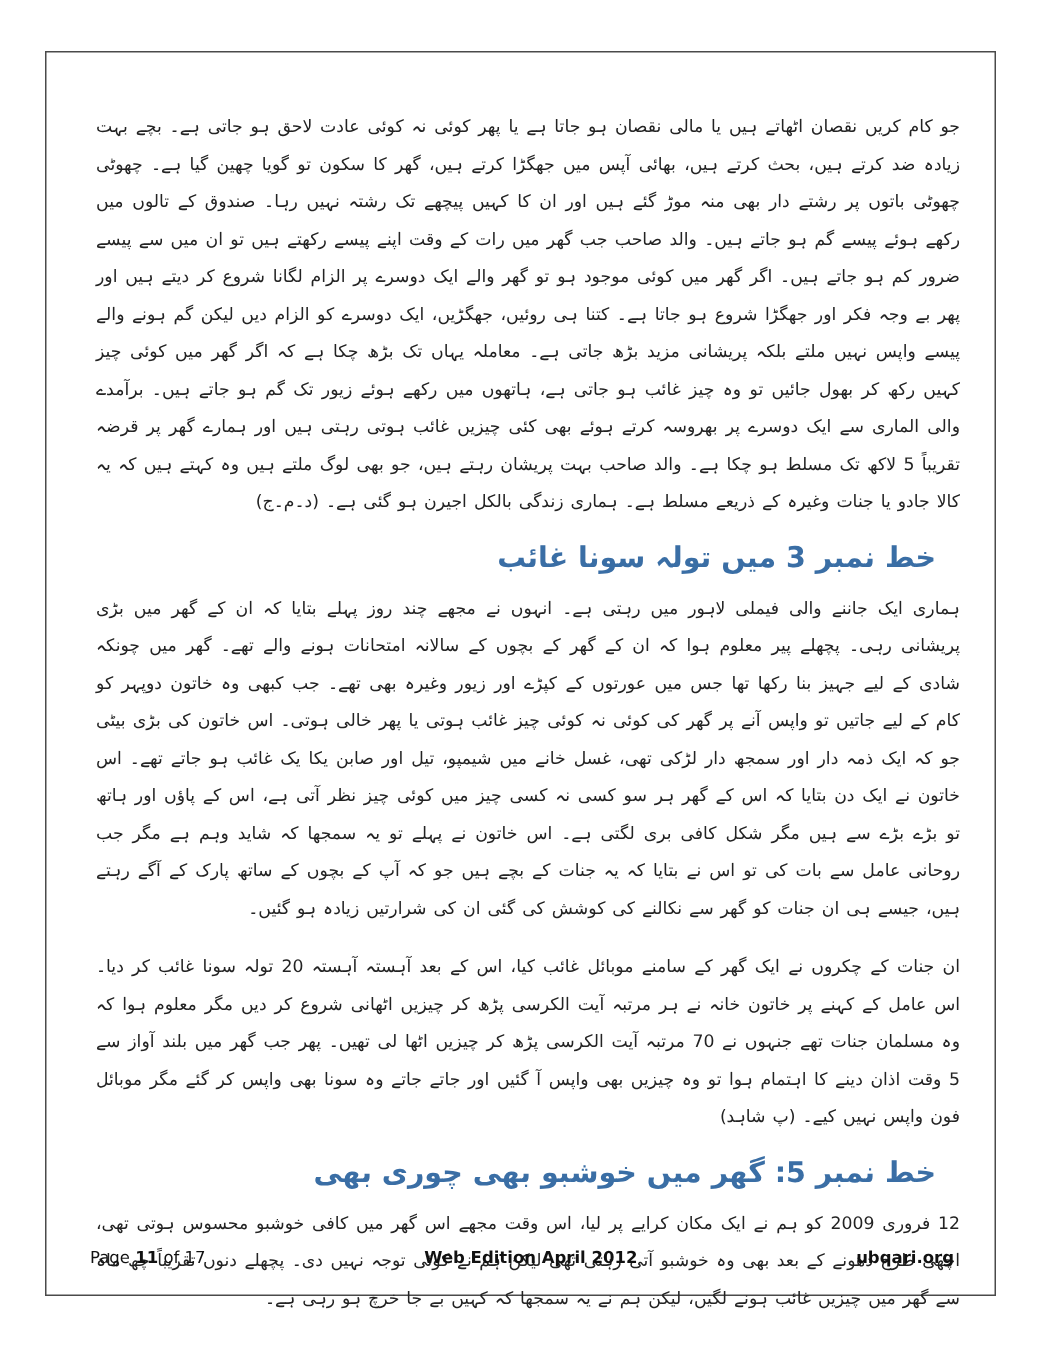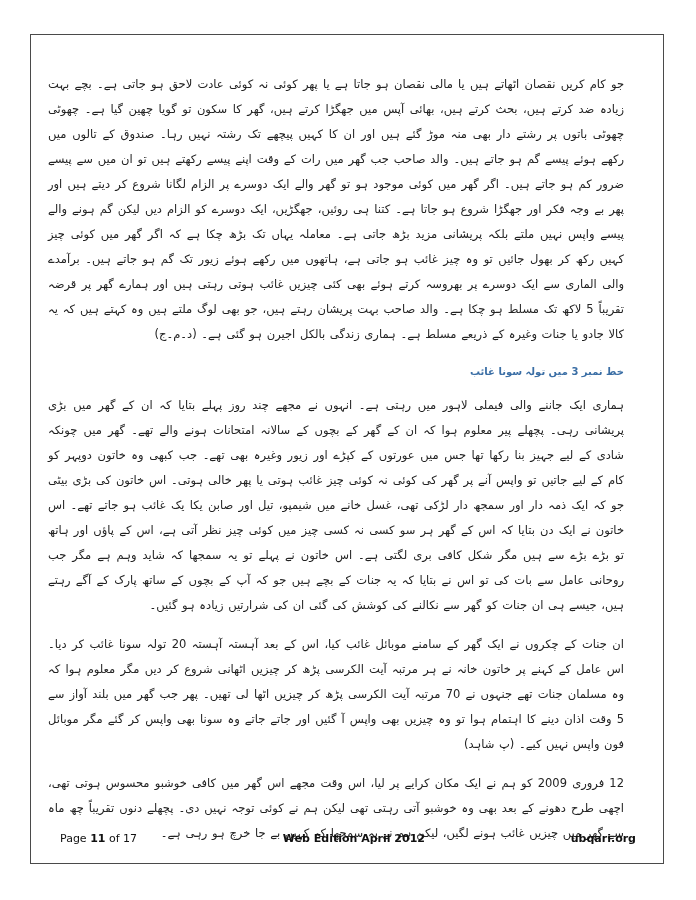--- a/index.html
+++ b/index.html
@@ -20,36 +20,36 @@
     left: 30px;
     top: 34px;
     width: 634px;
     height: 830px;
     border: 1px solid #4a4a4a;
     box-sizing: border-box;
     background: #ffffff;
   }
   .content {
     position: absolute;
-    left: 48px;
+    left: 64px;
     top: 72px;
     width: 576px;
     direction: rtl;
   }
   .content p {
     margin: 0 0 14px 0;
     font-size: 11.5px;
     line-height: 25px;
     text-align: justify;
     color: #232323;
     word-spacing: 1px;
   }
   .content h2 {
-    margin: 4px 0 10px 0;
-    font-size: 10px;
+    margin: 4px 16px 10px 0;
+    font-size: 19px;
     font-weight: bold;
     color: #3a6ea5;
     text-align: right;
     line-height: 22px;
   }
   .footer {
     position: absolute;
     left: 60px;
     top: 832px;
     width: 576px;
@@ -75,20 +75,21 @@
 </head>
 <body>
 
 <div class="page-border"></div>
 
 <div class="content">
   <p>جو کام کریں نقصان اٹھاتے ہیں یا مالی نقصان ہو جاتا ہے یا پھر کوئی نہ کوئی عادت لاحق ہو جاتی ہے۔ بچے بہت زیادہ ضد کرتے ہیں، بحث کرتے ہیں، بھائی آپس میں جھگڑا کرتے ہیں، گھر کا سکون تو گویا چھین گیا ہے۔ چھوٹی چھوٹی باتوں پر رشتے دار بھی منہ موڑ گئے ہیں اور ان کا کہیں پیچھے تک رشتہ نہیں رہا۔ صندوق کے تالوں میں رکھے ہوئے پیسے گم ہو جاتے ہیں۔ والد صاحب جب گھر میں رات کے وقت اپنے پیسے رکھتے ہیں تو ان میں سے پیسے ضرور کم ہو جاتے ہیں۔ اگر گھر میں کوئی موجود ہو تو گھر والے ایک دوسرے پر الزام لگانا شروع کر دیتے ہیں اور پھر بے وجہ فکر اور جھگڑا شروع ہو جاتا ہے۔ کتنا ہی روئیں، جھگڑیں، ایک دوسرے کو الزام دیں لیکن گم ہونے والے پیسے واپس نہیں ملتے بلکہ پریشانی مزید بڑھ جاتی ہے۔ معاملہ یہاں تک بڑھ چکا ہے کہ اگر گھر میں کوئی چیز کہیں رکھ کر بھول جائیں تو وہ چیز غائب ہو جاتی ہے، ہاتھوں میں رکھے ہوئے زیور تک گم ہو جاتے ہیں۔ برآمدے والی الماری سے ایک دوسرے پر بھروسہ کرتے ہوئے بھی کئی چیزیں غائب ہوتی رہتی ہیں اور ہمارے گھر پر قرضہ تقریباً 5 لاکھ تک مسلط ہو چکا ہے۔ والد صاحب بہت پریشان رہتے ہیں، جو بھی لوگ ملتے ہیں وہ کہتے ہیں کہ یہ کالا جادو یا جنات وغیرہ کے ذریعے مسلط ہے۔ ہماری زندگی بالکل اجیرن ہو گئی ہے۔ (د۔م۔ج)</p>
   <h2>خط نمبر 3 میں تولہ سونا غائب</h2>
   <p>ہماری ایک جاننے والی فیملی لاہور میں رہتی ہے۔ انہوں نے مجھے چند روز پہلے بتایا کہ ان کے گھر میں بڑی پریشانی رہی۔ پچھلے پیر معلوم ہوا کہ ان کے گھر کے بچوں کے سالانہ امتحانات ہونے والے تھے۔ گھر میں چونکہ شادی کے لیے جہیز بنا رکھا تھا جس میں عورتوں کے کپڑے اور زیور وغیرہ بھی تھے۔ جب کبھی وہ خاتون دوپہر کو کام کے لیے جاتیں تو واپس آنے پر گھر کی کوئی نہ کوئی چیز غائب ہوتی یا پھر خالی ہوتی۔ اس خاتون کی بڑی بیٹی جو کہ ایک ذمہ دار اور سمجھ دار لڑکی تھی، غسل خانے میں شیمپو، تیل اور صابن یکا یک غائب ہو جاتے تھے۔ اس خاتون نے ایک دن بتایا کہ اس کے گھر ہر سو کسی نہ کسی چیز میں کوئی چیز نظر آتی ہے، اس کے پاؤں اور ہاتھ تو بڑے بڑے سے ہیں مگر شکل کافی بری لگتی ہے۔ اس خاتون نے پہلے تو یہ سمجھا کہ شاید وہم ہے مگر جب روحانی عامل سے بات کی تو اس نے بتایا کہ یہ جنات کے بچے ہیں جو کہ آپ کے بچوں کے ساتھ پارک کے آگے رہتے ہیں، جیسے ہی ان جنات کو گھر سے نکالنے کی کوشش کی گئی ان کی شرارتیں زیادہ ہو گئیں۔</p>
   <p>ان جنات کے چکروں نے ایک گھر کے سامنے موبائل غائب کیا، اس کے بعد آہستہ آہستہ 20 تولہ سونا غائب کر دیا۔ اس عامل کے کہنے پر خاتون خانہ نے ہر مرتبہ آیت الکرسی پڑھ کر چیزیں اٹھانی شروع کر دیں مگر معلوم ہوا کہ وہ مسلمان جنات تھے جنہوں نے 70 مرتبہ آیت الکرسی پڑھ کر چیزیں اٹھا لی تھیں۔ پھر جب گھر میں بلند آواز سے 5 وقت اذان دینے کا اہتمام ہوا تو وہ چیزیں بھی واپس آ گئیں اور جاتے جاتے وہ سونا بھی واپس کر گئے مگر موبائل فون واپس نہیں کیے۔ (پ شاہد)</p>
+  <h2>خط نمبر 5: گھر میں خوشبو بھی چوری بھی</h2>
   <p>12 فروری 2009 کو ہم نے ایک مکان کرایے پر لیا، اس وقت مجھے اس گھر میں کافی خوشبو محسوس ہوتی تھی، اچھی طرح دھونے کے بعد بھی وہ خوشبو آتی رہتی تھی لیکن ہم نے کوئی توجہ نہیں دی۔ پچھلے دنوں تقریباً چھ ماہ سے گھر میں چیزیں غائب ہونے لگیں، لیکن ہم نے یہ سمجھا کہ کہیں بے جا خرچ ہو رہی ہے۔</p>
 </div>
 
 <div class="footer">
   <span class="page-label"><span>Page </span><span class="num">11</span><span> of 17</span></span>
   <span class="edition">Web Edition April 2012</span>
   <span class="site">ubqari.org</span>
 </div>
 
 </body></html>

